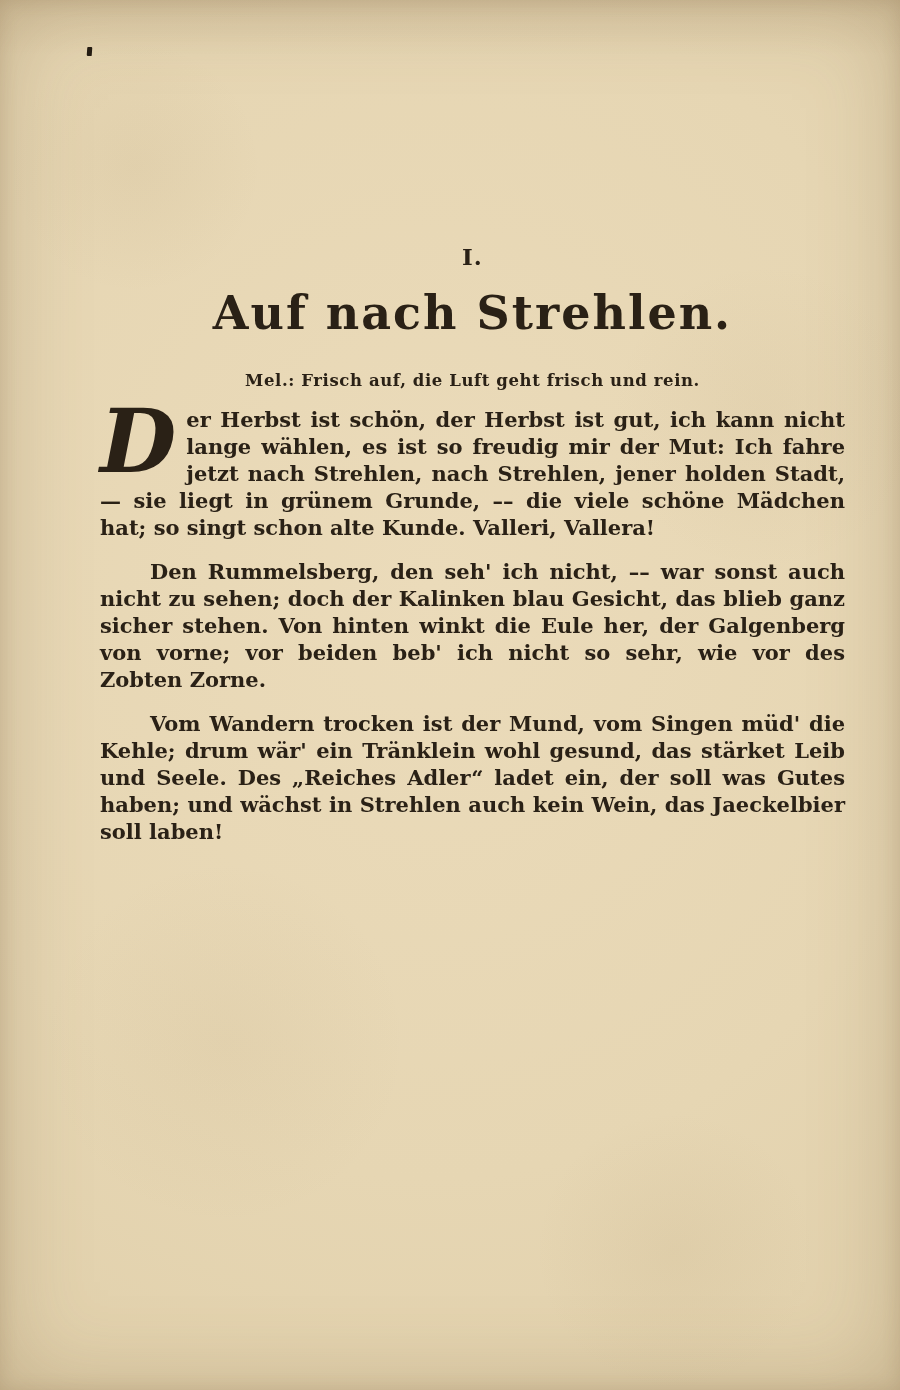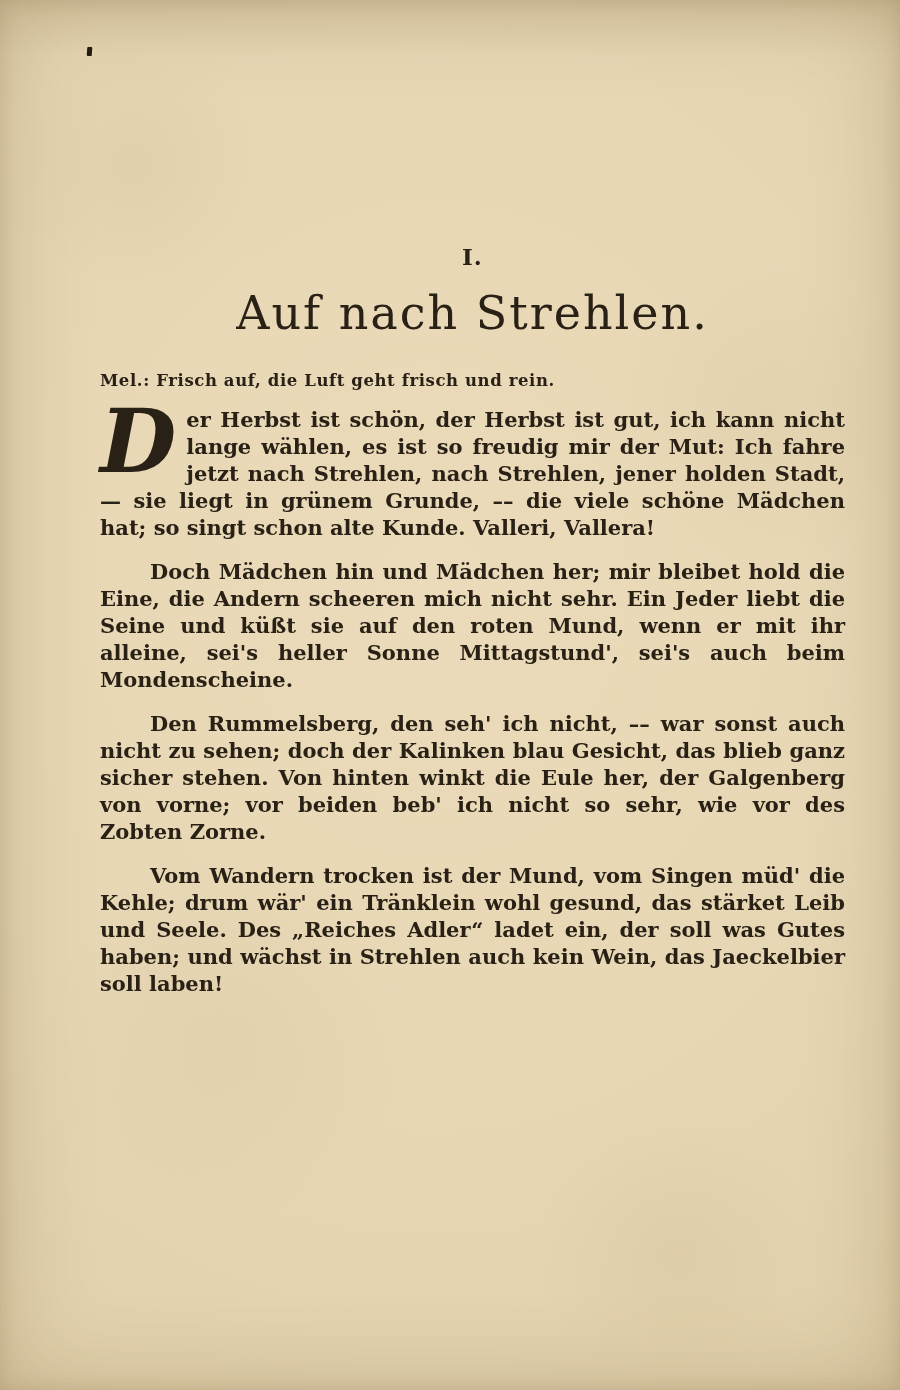--- a/index.html
+++ b/index.html
@@ -52,26 +52,26 @@
   }
   .section-number {
     text-align: center;
     font-size: 23px;
     font-weight: bold;
     letter-spacing: 1px;
   }
   .title {
     text-align: center;
     font-size: 46px;
-    font-weight: normal;
+    font-weight: bold;
     letter-spacing: 2px;
     margin-top: 16px;
   }
   .melody {
-    text-align: left;
+    text-align: center;
     font-size: 16.5px;
     font-weight: bold;
     letter-spacing: 0.6px;
     margin-top: 22px;
   }
   .body-text {
     margin-top: 16px;
   }
   p.verse {
     font-size: 21px;
@@ -104,19 +104,18 @@
     <div class="section-number">I.</div>
 
     <h1 class="title">Auf nach Strehlen.</h1>
 
     <div class="melody">Mel.: Frisch auf, die Luft geht frisch und rein.</div>
 
     <div class="body-text">
       <p class="verse first">
         <span class="dropcap">D</span><span>er Herbst ist schön, der Herbst ist gut, ich kann nicht lange wählen, es ist so freudig mir der Mut: Ich fahre jetzt nach Strehlen, nach Strehlen, jener holden Stadt, — sie liegt in grünem Grunde, –– die viele schöne Mädchen hat; so singt schon alte Kunde. Valleri, Vallera!</span>
       </p>
-      <p class="verse">Doch Mädchen hin und Mädchen her; mir bleibet hold die Eine, die Andern scheeren mich nicht sehr. Ein Jeder liebt die Seine und küßt sie auf den roten Mund, wenn er mit ihr alleine, sei's heller Sonne Mittagstund', sei's auch beim Mondenscheine.</p>
       <p class="verse">Den Rummelsberg, den seh' ich nicht, –– war sonst auch nicht zu sehen; doch der Kalinken blau Gesicht, das blieb ganz sicher stehen. Von hinten winkt die Eule her, der Galgenberg von vorne; vor beiden beb' ich nicht so sehr, wie vor des Zobten Zorne.</p>
       <p class="verse">Vom Wandern trocken ist der Mund, vom Singen müd' die Kehle; drum wär' ein Tränklein wohl gesund, das stärket Leib und Seele. Des „Reiches Adler“ ladet ein, der soll was Gutes haben; und wächst in Strehlen auch kein Wein, das Jaeckelbier soll laben!</p>
     </div>
 
   </div>
 </div>
 
 </body></html>

